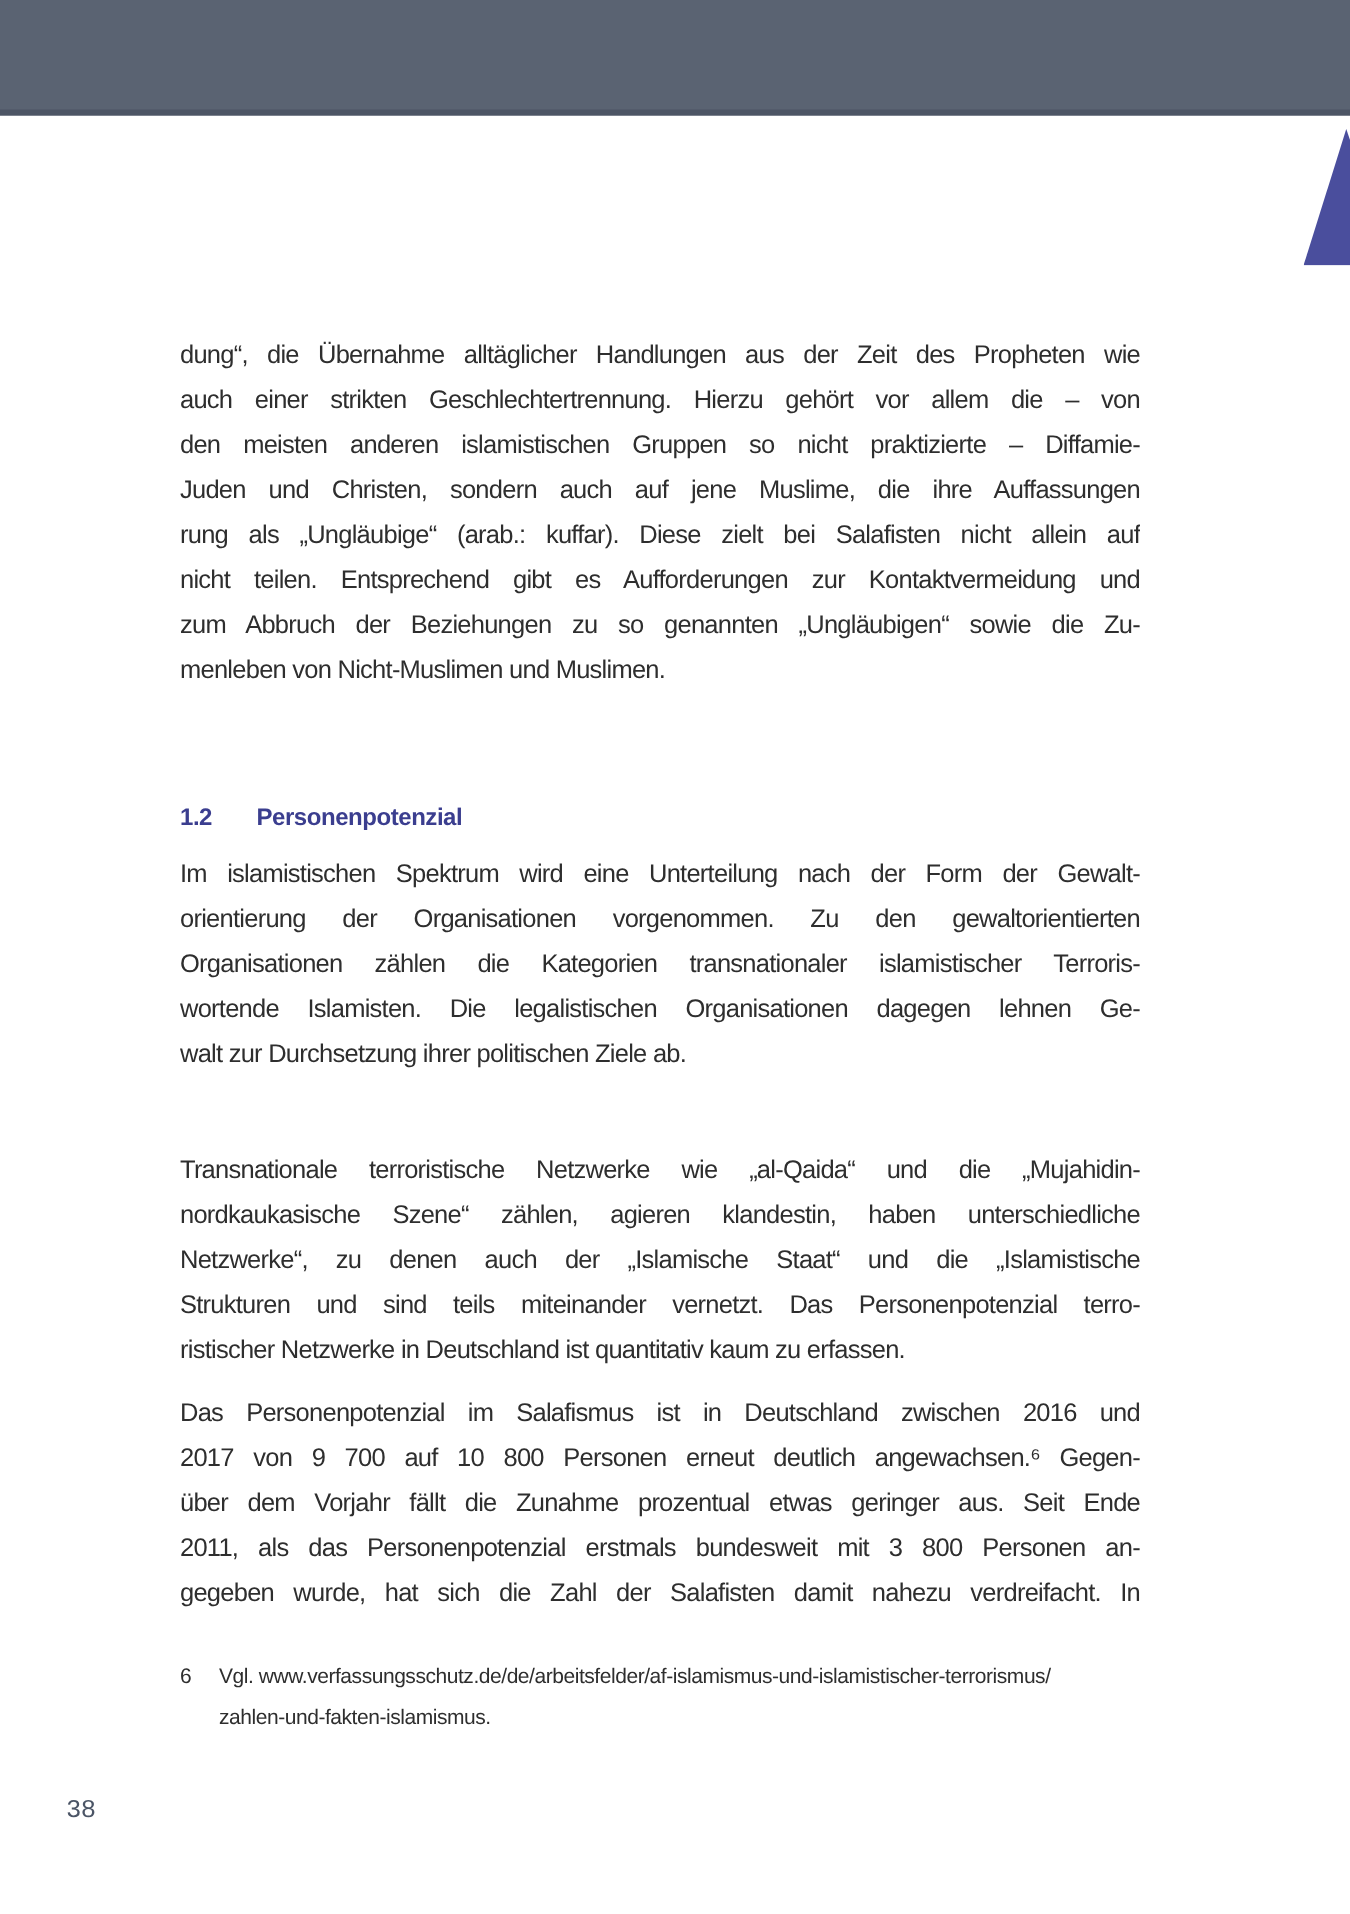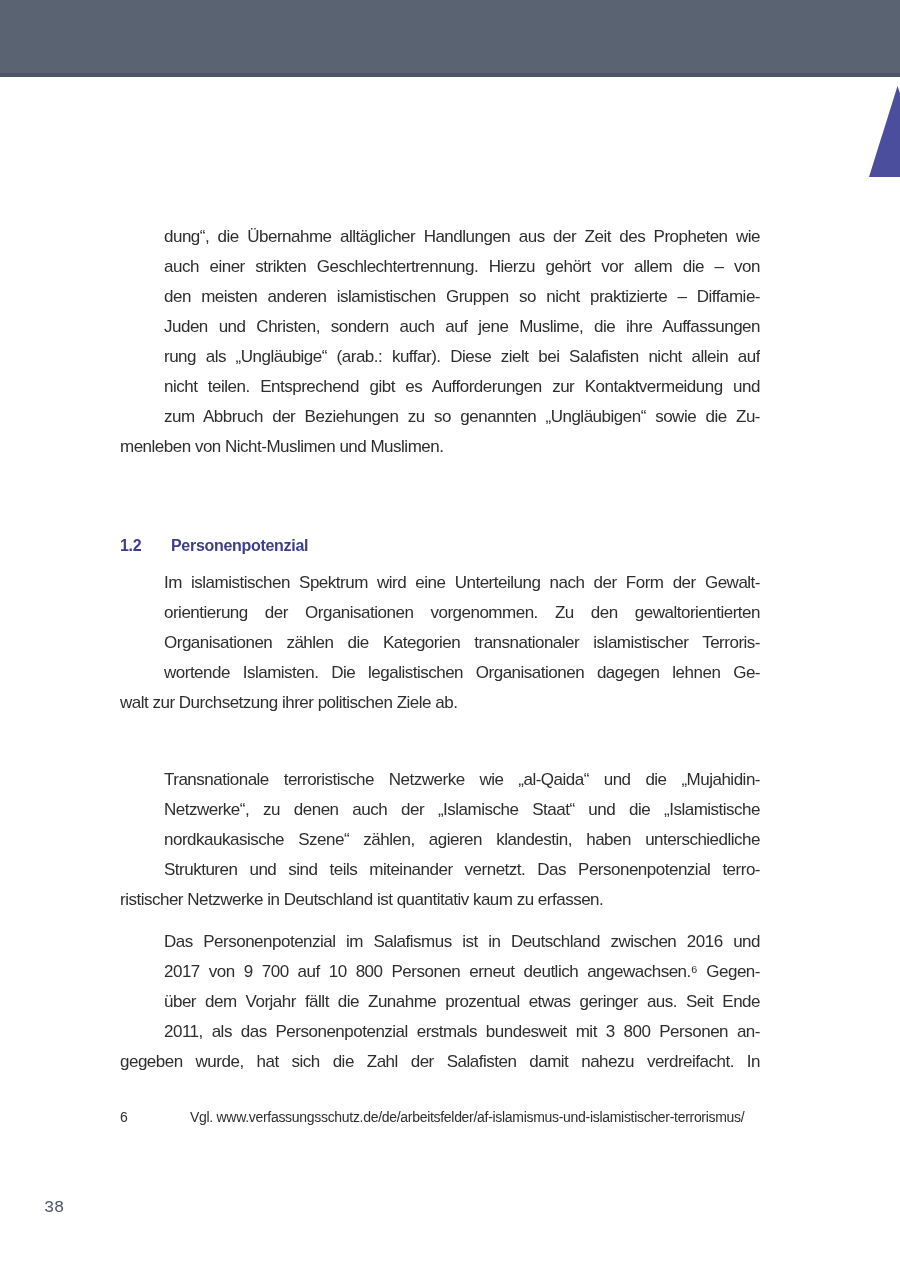--- a/index.html
+++ b/index.html
@@ -36,21 +36,21 @@
   .para {
     position:absolute; left:0; width:640px;
     font-size:17px; letter-spacing:-0.5px;
   }
   .tline {
     line-height:30px; height:30px;
     overflow:hidden;
     text-align:justify;
     text-align-last:left;
   }
-  .tline.just { text-align-last:justify;margin-left:44px; }
+  .tline.just { text-align-last:justify; }
   .just-all .tline { text-align-last:justify; }
   .no-just .tline, .no-just .tline.just { text-align:center; text-align-last:left; }
 
   .p1 { top:222px; }
   .heading {
     position:absolute; left:0; top:530px; width:640px;
     color:#3b3e8f;
     font-size:16px; font-weight:bold; letter-spacing:-0.3px;
     line-height:32px;
   }
@@ -105,38 +105,39 @@
     <div class="para p2">
         <div class="tline just">Im islamistischen Spektrum wird eine Unterteilung nach der Form der Gewalt-</div>
         <div class="tline just">orientierung der Organisationen vorgenommen. Zu den gewaltorientierten</div>
         <div class="tline just">Organisationen zählen die Kategorien transnationaler islamistischer Terroris-</div>
         <div class="tline just">wortende Islamisten. Die legalistischen Organisationen dagegen lehnen Ge-</div>
         <div class="tline">walt zur Durchsetzung ihrer politischen Ziele ab.</div>
       </div>
 
     <div class="para p3">
         <div class="tline just">Transnationale terroristische Netzwerke wie „al-Qaida“ und die „Mujahidin-</div>
+        <div class="tline just">nordkaukasische Szene“ zählen, agieren klandestin, haben unterschiedliche</div>
         <div class="tline just">Netzwerke“, zu denen auch der „Islamische Staat“ und die „Islamistische</div>
-        <div class="tline just">nordkaukasische Szene“ zählen, agieren klandestin, haben unterschiedliche</div>
         <div class="tline just">Strukturen und sind teils miteinander vernetzt. Das Personenpotenzial terro-</div>
         <div class="tline">ristischer Netzwerke in Deutschland ist quantitativ kaum zu erfassen.</div>
       </div>
 
     <div class="para p4 just-all">
         <div class="tline just">Das Personenpotenzial im Salafismus ist in Deutschland zwischen 2016 und</div>
         <div class="tline just">2017 von 9 700 auf 10 800 Personen erneut deutlich angewachsen.⁶ Gegen-</div>
         <div class="tline just">über dem Vorjahr fällt die Zunahme prozentual etwas geringer aus. Seit Ende</div>
         <div class="tline just">2011, als das Personenpotenzial erstmals bundesweit mit 3 800 Personen an-</div>
         <div class="tline">gegeben wurde, hat sich die Zahl der Salafisten damit nahezu verdreifacht. In</div>
       </div>
 
     <div class="footnote no-just">
       <div class="fnum">6</div>
       <div class="ftext">
           <div class="tline just">Vgl. www.verfassungsschutz.de/de/arbeitsfelder/af-islamismus-und-islamistischer-terrorismus/</div>
+          <div class="tline">zahlen-und-fakten-islamismus.</div>
         </div>
     </div>
 
   </div>
 
   <div class="pageno">38</div>
 
 </div>
 
 </body></html>

